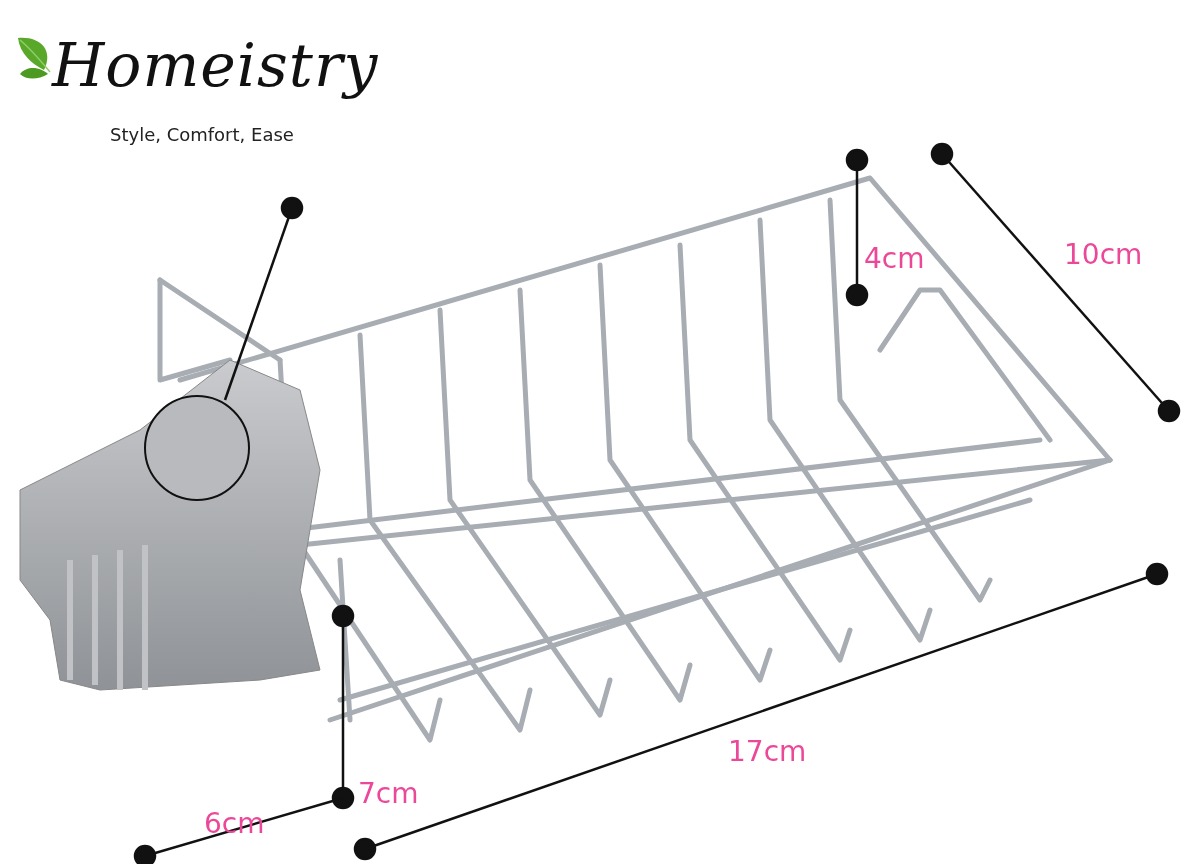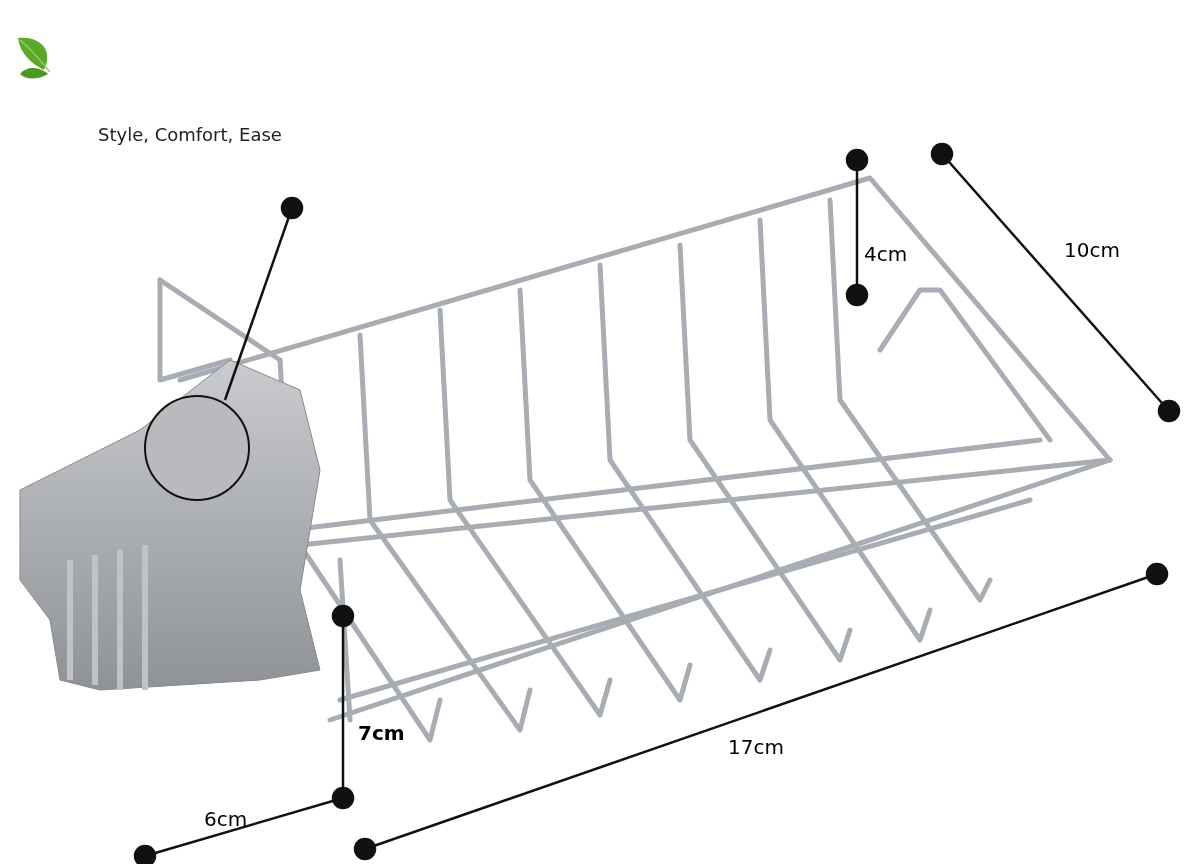--- a/index.html
+++ b/index.html
@@ -1,32 +1,33 @@
 <!DOCTYPE html>
 <html><head>
   <meta charset="utf-8">
   <style>
     html, body { margin: 0; padding: 0; }
     body { width: 1184px; height: 864px; background: #ffffff; position: relative; overflow: hidden; font-family: "Liberation Sans", sans-serif; }
     .logo { position: absolute; left: 14px; top: 28px; width: 350px; height: 125px; }
     .logo-word { position: absolute; left: 38px; top: 2px; font-family: "DejaVu Serif", serif; font-style: italic; font-size: 60px; color: #111; letter-spacing: 1px; }
-    .logo-tag { position: absolute; left: 84px; top: 96px; font-family: "DejaVu Sans", sans-serif; font-size: 18px; color: #222; }
+    .logo-tag { position: absolute; left: 96px; top: 96px; font-family: "DejaVu Sans", sans-serif; font-size: 18px; color: #222; }
     .leaf { position: absolute; left: 0; top: 6px; }
     svg.scene { position: absolute; left: 0; top: 0; }
-    .dim { position: absolute; font-family: "DejaVu Sans", sans-serif; font-size: 20px; color: #000000; }
+    .dim { position: absolute; font-family: "DejaVu Sans", sans-serif; font-size: 28px; color: #ec4899; }
   </style>
 </head>
 <body>
 
 <div class="logo">
   <svg class="leaf" width="50" height="50" viewBox="0 0 50 50">
     <path d="M4 4 C26 2 40 16 30 36 C18 30 6 20 4 4 Z" fill="#5aa82a"></path>
     <path d="M6 40 C14 30 28 34 34 40 C24 46 12 46 6 40 Z" fill="#4c9a22"></path>
     <path d="M6 6 C18 16 26 26 36 38" stroke="#8fd06a" stroke-width="1.5" fill="none"></path>
   </svg>
+  <div class="logo-word">Homeistry</div>
   <div class="logo-tag">Style, Comfort, Ease</div>
 </div>
 
 <svg class="scene" width="1184" height="864" viewBox="0 0 1184 864">
   <defs>
     <linearGradient id="clamp" x1="0" y1="0" x2="0" y2="1">
       <stop offset="0" stop-color="#c9cbce"></stop>
       <stop offset="1" stop-color="#8f9296"></stop>
     </linearGradient>
   </defs>
@@ -81,14 +82,14 @@
     <circle cx="343" cy="616" r="10"></circle>
       <circle cx="343" cy="798" r="10"></circle>
     <line x1="343" y1="798" x2="145" y2="856"></line>
     <circle cx="145" cy="856" r="10"></circle>
   </g>
 </svg>
 
 <div class="dim" style="left:864px; top:242px;">4cm</div>
 <div class="dim" style="left:1064px; top:238px;">10cm</div>
 <div class="dim" style="left:728px; top:735px;">17cm</div>
-<div class="dim" style="left:358px; top:721px;font-weight:bold;">7cm</div>
+<div class="dim" style="left:358px; top:777px;">7cm</div>
 <div class="dim" style="left:204px; top:783px;margin-top:24px;">6cm</div>
 
 </body></html>

